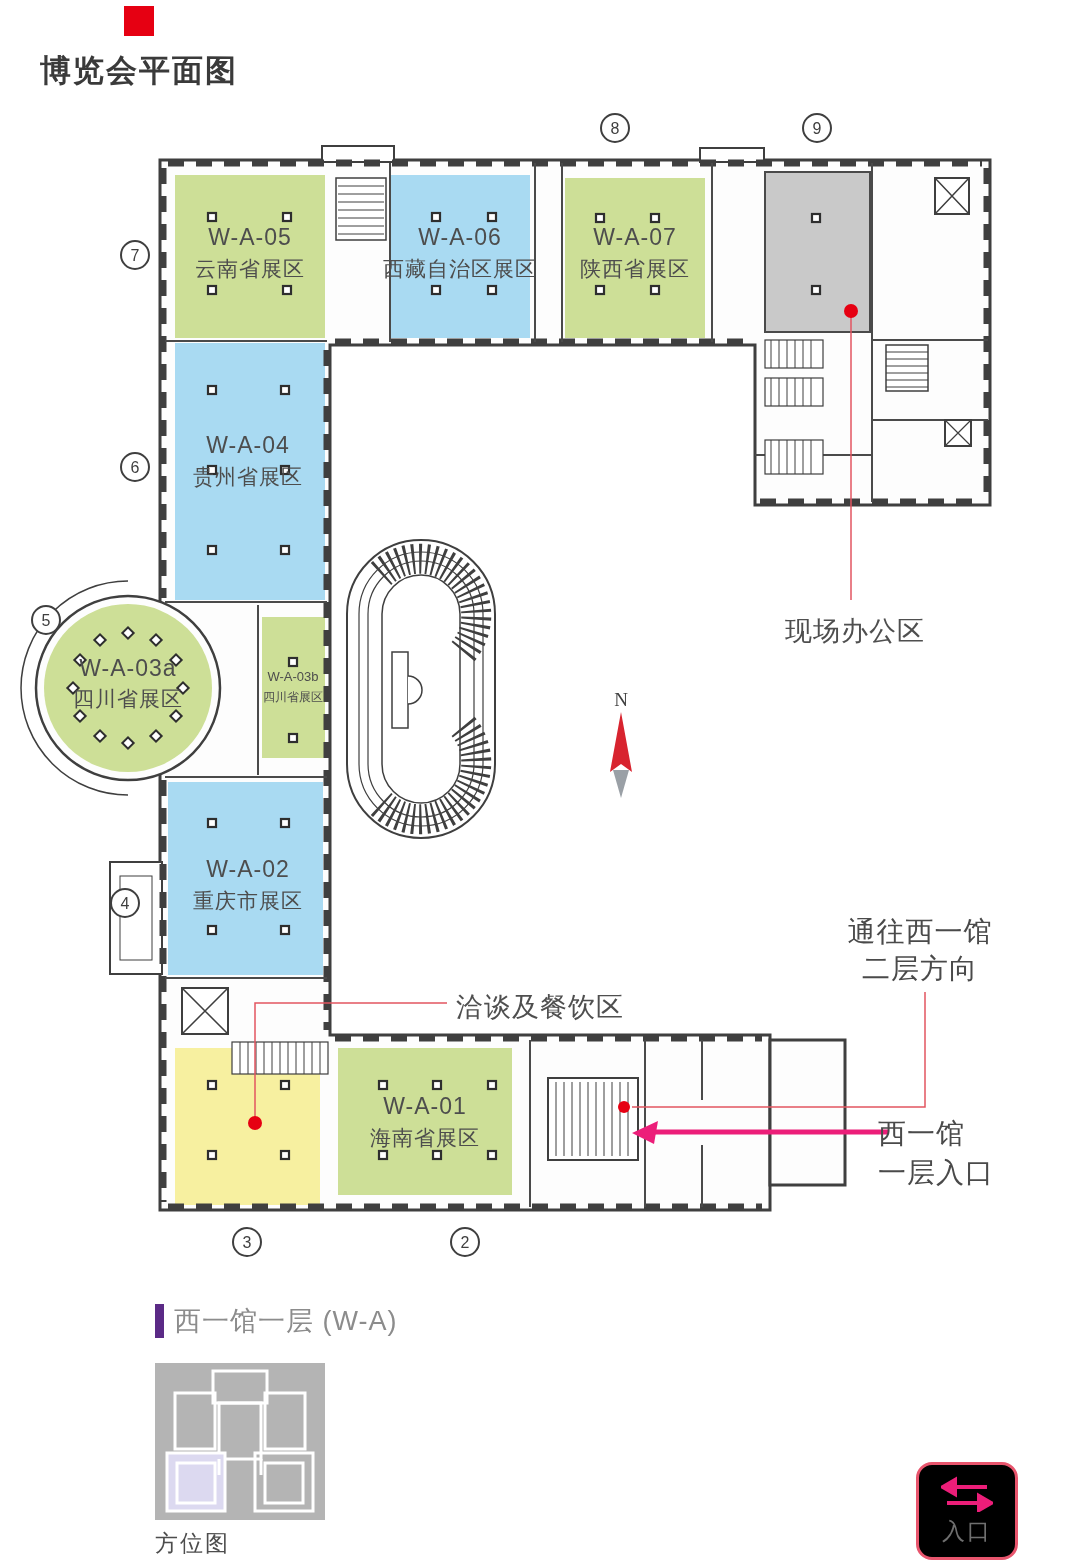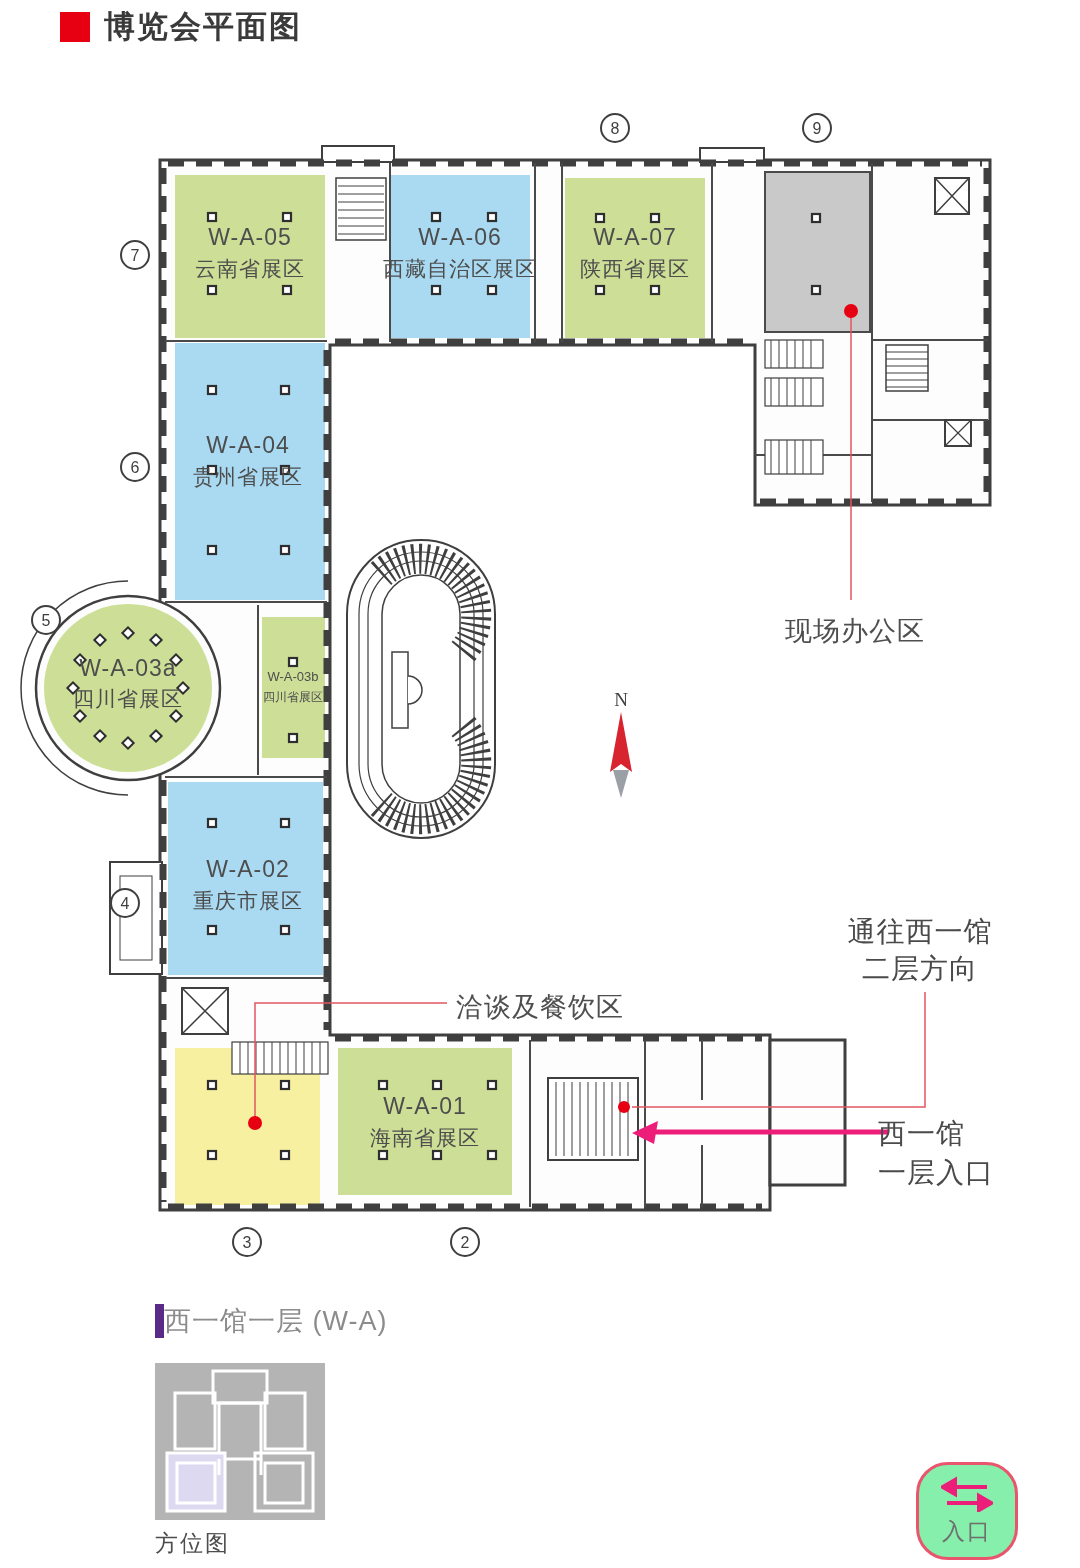--- a/index.html
+++ b/index.html
@@ -1,38 +1,38 @@
 <!DOCTYPE html>
 <html><head>
 <meta charset="utf-8">
 <style>
   html,body{margin:0;padding:0;background:#ffffff;}
   body{width:1080px;height:1568px;position:relative;overflow:hidden;
        font-family:"Liberation Sans","DejaVu Sans",sans-serif;}
   .abs{position:absolute;}
   
-  .hdr{left:60px;top:6px;display:flex;align-items:center;gap:14px;}
+  .hdr{left:40px;top:6px;display:flex;align-items:center;gap:14px;flex-direction:column;}
   .hdr .sq{width:30px;height:30px;background:#e60012;}
   .hdr .t{font-size:31px;font-weight:bold;color:#3a3a3a;letter-spacing:2px;}
   
   svg.plan{position:absolute;left:0;top:0;width:1080px;height:1568px;}
   .zcode{font-size:23px;fill:#4d4d4d;letter-spacing:1px;}
   .zname{font-size:21px;fill:#4d4d4d;letter-spacing:1px;}
   .zcode-s{font-size:13px;fill:#4d4d4d;}
   .zname-s{font-size:12px;fill:#4d4d4d;}
   .mknum{font-size:16px;fill:#3f3f3f;}
   .ann{font-size:27px;fill:#4f4f4f;letter-spacing:1px;}
   .annb{font-size:28px;fill:#4a4a4a;letter-spacing:1px;}
   
-  .legendTitle{left:155px;top:1303px;display:flex;align-items:center;gap:0;}
+  .legendTitle{left:155px;top:1303px;display:flex;align-items:center;gap:10px;}
   .legendTitle .bar{width:9px;height:34px;background:#5b2a86;}
   .legendTitle .txt{font-size:27px;color:#8c8c8c;letter-spacing:1px;}
   .caption{left:155px;top:1528px;font-size:23px;color:#4d4d4d;letter-spacing:2px;}
   .entryBtn{left:916px;top:1462px;width:96px;height:92px;border:3px solid #e8556d;
-            border-radius:32px;background:#86efac;display:flex;flex-direction:column;
+            border-radius:16px;background:#000000;display:flex;flex-direction:column;
             align-items:center;justify-content:center;gap:4px;}
   .entryBtn .lbl{font-size:23px;color:#6f6f6f;letter-spacing:2px;}
 </style>
 </head>
 <body>
 
 <div class="abs hdr">
   <div class="sq"></div>
   <div class="t">博览会平面图</div>
 </div>

